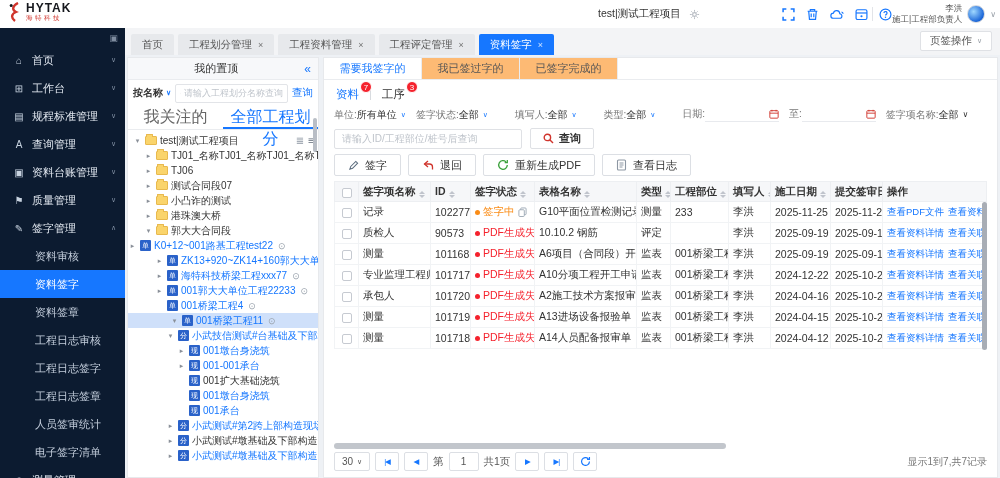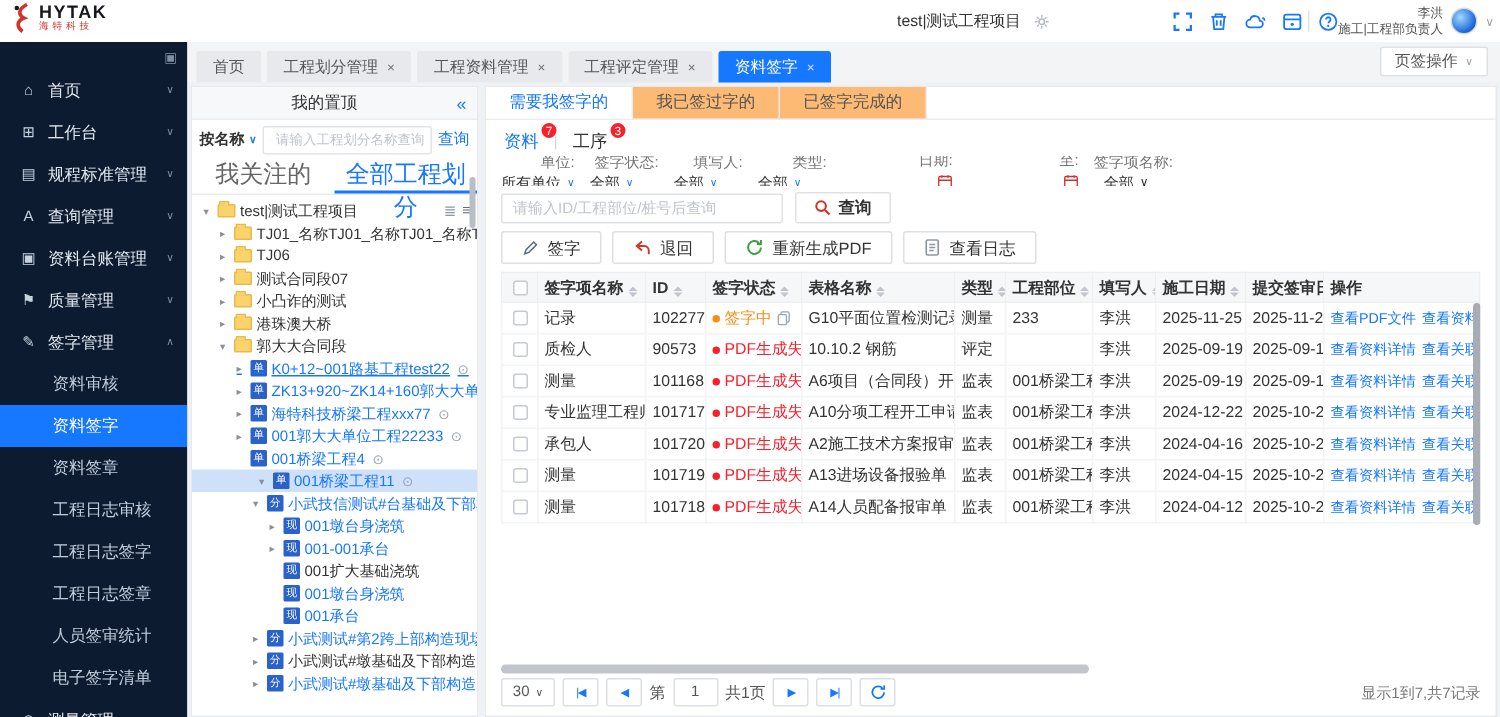--- a/index.html
+++ b/index.html
@@ -75,21 +75,21 @@
   .right-panel { flex:1; background:#fff; border:1px solid #e7e9ec; display:flex; flex-direction:column; position:relative; min-width:0; }
   .rp-tabs { display:flex; border-bottom:1px solid #eaecef; flex:0 0 22px; }
   .rp-tab { min-width:98px; text-align:center; font-size:11px; color:#555; line-height:21px; border-right:1px solid #eaecef; background:#fdba74; padding:0 8px; }
   .rp-tab.active { background:#fff; color:#1677ff; }
   .counters { display:flex; align-items:center; gap:10px; padding:6px 12px 2px; font-size:11.5px; flex:0 0 24px; }
   .counter { position:relative; color:#333; }
   .counter.active { color:#1677ff; }
   .badge { position:absolute; top:-6px; right:-13px; background:#f5222d; color:#fff; font-size:8px; min-width:12px; height:12px; line-height:12px; border-radius:7px; padding:0 2px; text-align:center; border:1px solid #fff; }
   .csep { color:#d4d7db; font-size:11px; }
   .filters { display:flex; align-items:center; padding:3px 10px 2px; gap:4px; font-size:10px; color:#777; overflow:hidden; white-space:nowrap; flex:0 0 20px; }
-  .f-group { display:flex; align-items:flex-end; gap:0; margin-right:6px;flex-direction:column; }
+  .f-group { display:flex; align-items:flex-start; gap:0; margin-right:6px; }
   .f-value { color:#333; display:flex; align-items:center; gap:4px; min-width:46px; }
   .f-caret { color:#1677ff; font-size:7px; }
   .f-caret.dark { color:#333; font-size:8px; }
   .f-date { width:74px; height:15px; border-bottom:1px solid #e8eaee; display:flex; align-items:center; justify-content:flex-end; }
   .rp-search { display:flex; align-items:center; gap:8px; padding:4px 10px 2px; flex:0 0 27px; }
   .rp-input { width:188px; height:20px; border:1px solid #dfe1e5; border-radius:2px; color:#bfc4cb; font-size:10px; display:flex; align-items:center; padding:0 7px; }
   .rp-qbtn { height:21px; border:1px solid #dfe1e5; border-radius:2px; background:#fff; display:flex; align-items:center; gap:5px; font-size:11px; color:#333; padding:0 12px; font-weight:bold; }
   .rp-actions { display:flex; gap:7px; padding:3px 10px 5px; flex:0 0 30px; }
   .abtn { height:22px; border:1px solid #dcdfe4; border-radius:2px; background:#fff; display:flex; align-items:center; gap:6px; font-size:11px; color:#333; padding:0 13px; }
 
@@ -321,21 +321,21 @@
           <div class="tnode" style="padding-left: 16px;">
             <span class="caret">▸</span>
             <span class="folder"></span>
             <span>港珠澳大桥</span>
           </div>
           <div class="tnode" style="padding-left: 16px;">
             <span class="caret">▾</span>
             <span class="folder"></span>
             <span>郭大大合同段</span>
           </div>
-          <div class="tnode blue" style="padding-left: 27px; text-decoration: underline;">
+          <div class="tnode blue" style="">
             <span class="caret">▸</span>
             <span class="sq">单</span>
             <span>K0+12~001路基工程test22</span>
             <span class="gearmark">⊙</span>
           </div>
           <div class="tnode blue" style="padding-left: 27px;">
             <span class="caret">▸</span>
             <span class="sq">单</span>
             <span>ZK13+920~ZK14+160郭大大单位工程4...</span>
           </div>

